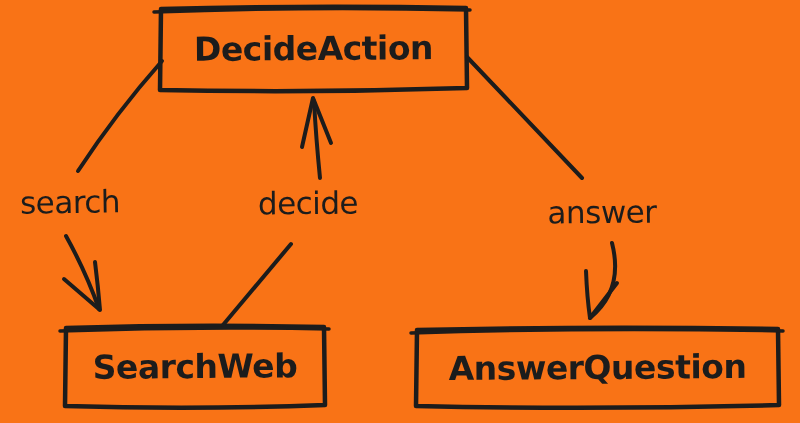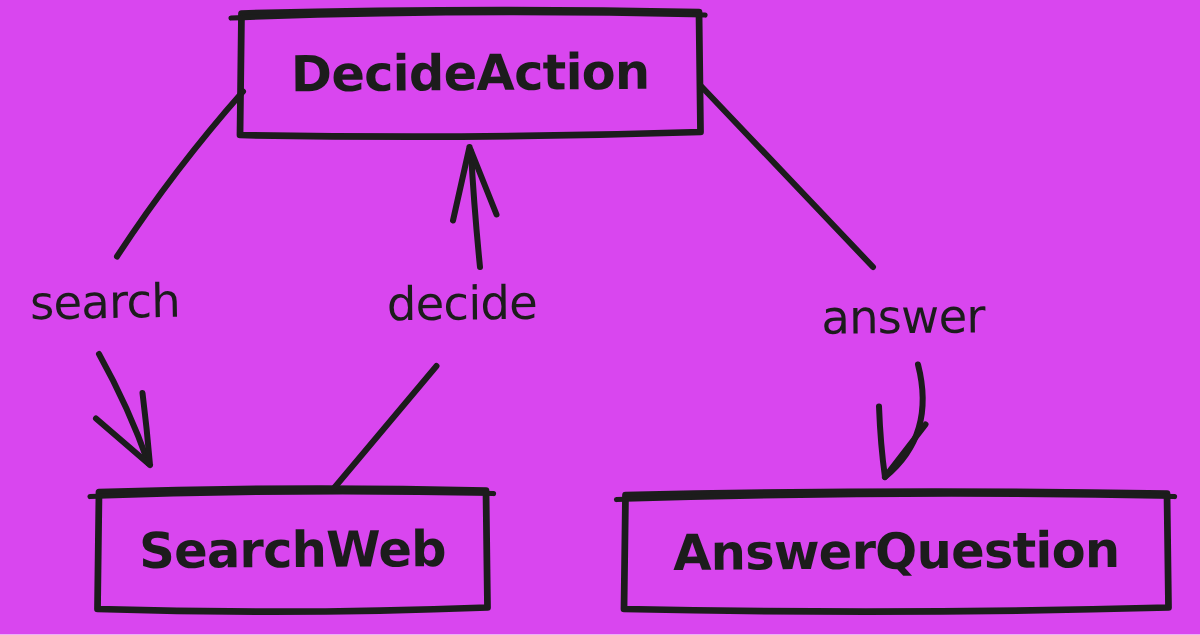--- a/index.html
+++ b/index.html
@@ -4,21 +4,21 @@
 <style>
   html, body {
     margin: 0;
     padding: 0;
     background: #ffffff;
   }
   .canvas {
     position: relative;
     width: 800px;
     height: 423px;
-    background: #d946ef;
+    background: #f97316;
     overflow: hidden;
     font-family: "DejaVu Sans", sans-serif;
     color: #1c1c1c;
   }
   .edges-layer {
     position: absolute;
     left: 0;
     top: 0;
     width: 800px;
     height: 423px;

